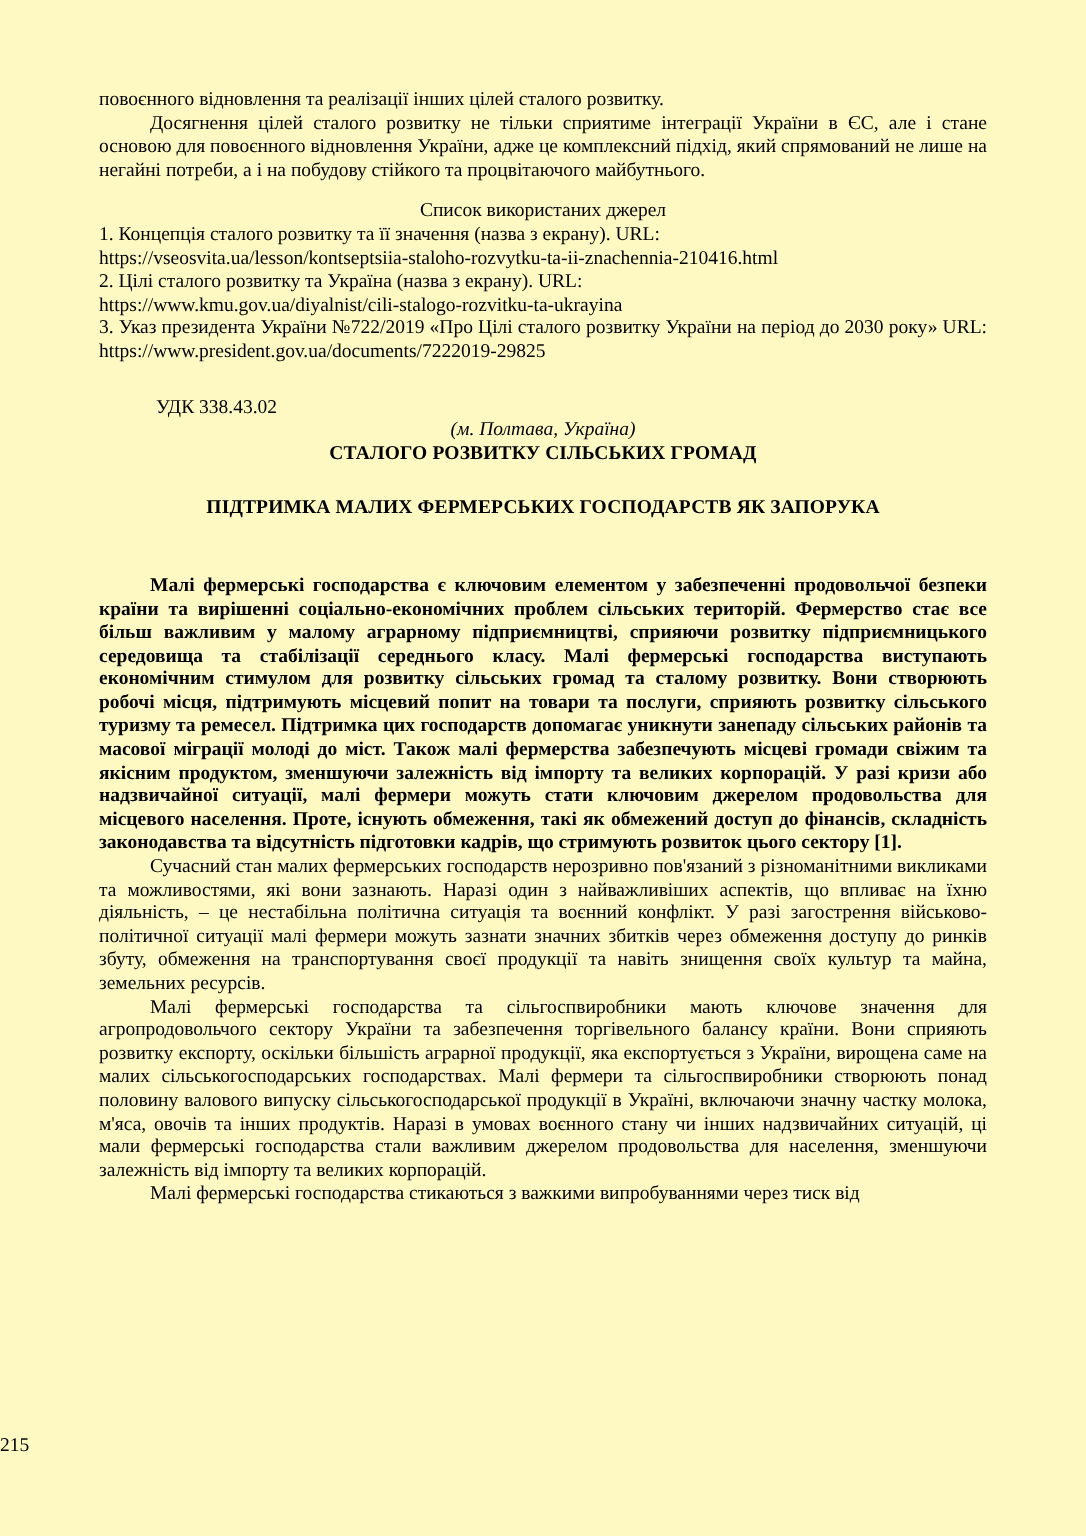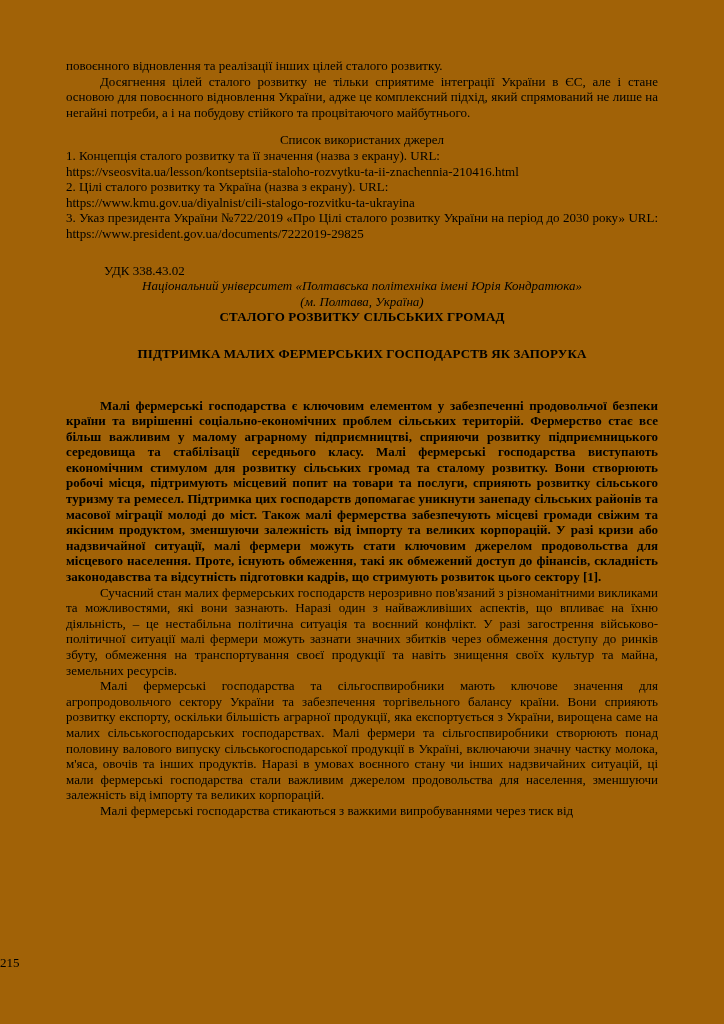--- a/index.html
+++ b/index.html
@@ -10,21 +10,21 @@
   }
   body {
     font-family: "Liberation Serif", "DejaVu Serif", serif;
     color: #000000;
   }
   .page {
     position: relative;
     width: 724px;
     height: 1024px;
     margin: 0 auto;
-    background: #a16207;
+    background: #fef9c3;
     overflow: hidden;
     box-sizing: border-box;
   }
   .content {
     position: absolute;
     left: 66px;
     top: 58px;
     width: 592px;
   }
   
@@ -132,21 +132,20 @@
     <p class="ref-item">1.     Концепція      сталого      розвитку      та      її     значення      (назва     з     екрану).     URL:</p>
     <p class="ref-item ref-item-left">https://vseosvita.ua/lesson/kontseptsiia-staloho-rozvytku-ta-ii-znachennia-210416.html</p>
 
     <p class="ref-item">2.         Цілі         сталого         розвитку         та         Україна         (назва        з        екрану).        URL:</p>
     <p class="ref-item ref-item-left">https://www.kmu.gov.ua/diyalnist/cili-stalogo-rozvitku-ta-ukrayina</p>
 
     <p class="ref-item">3. Указ президента України №722/2019 «Про Цілі сталого розвитку України на період до 2030 року» URL: https://www.president.gov.ua/documents/7222019-29825</p>
 
     <p class="udk">УДК 338.43.02</p>
 
-    <p class="affiliation-line">Національний університет «Полтавська політехніка імені Юрія Кондратюка»</p>
     <p class="city-line">(м. Полтава, Україна)</p>
 
     <p class="article-title gap-small">СТАЛОГО РОЗВИТКУ СІЛЬСЬКИХ ГРОМАД</p>
     <p class="article-title">ПІДТРИМКА МАЛИХ ФЕРМЕРСЬКИХ ГОСПОДАРСТВ ЯК ЗАПОРУКА</p>
 
     <p class="indent body-start">Малі фермерські господарства є ключовим елементом у забезпеченні продовольчої безпеки країни та вирішенні соціально-економічних проблем сільських територій. Фермерство стає все більш важливим у малому аграрному підприємництві, сприяючи розвитку підприємницького середовища та стабілізації середнього класу. Малі фермерські господарства виступають економічним стимулом для розвитку сільських громад та сталому розвитку. Вони створюють робочі місця, підтримують місцевий попит на товари та послуги, сприяють розвитку сільського туризму та ремесел. Підтримка цих господарств допомагає уникнути занепаду сільських районів та масової міграції молоді до міст. Також малі фермерства забезпечують місцеві громади свіжим та якісним продуктом, зменшуючи залежність від імпорту та великих корпорацій. У разі кризи або надзвичайної ситуації, малі фермери можуть стати ключовим джерелом продовольства для місцевого населення. Проте, існують обмеження, такі як обмежений доступ до фінансів, складність законодавства та відсутність підготовки кадрів, що стримують розвиток цього сектору [1].</p>
     <p class="indent">Сучасний стан малих фермерських господарств нерозривно пов'язаний з різноманітними викликами та можливостями, які вони зазнають. Наразі один з найважливіших аспектів, що впливає на їхню діяльність, – це нестабільна політична ситуація та воєнний конфлікт. У разі загострення військово-політичної ситуації малі фермери можуть зазнати значних збитків через обмеження доступу до ринків збуту, обмеження на транспортування своєї продукції та навіть знищення своїх культур та майна, земельних ресурсів.</p>
     <p class="indent">Малі фермерські господарства та сільгоспвиробники мають ключове значення для агропродовольчого сектору України та забезпечення торгівельного балансу країни. Вони сприяють розвитку експорту, оскільки більшість аграрної продукції, яка експортується з України, вирощена саме на малих сільськогосподарських господарствах. Малі фермери та сільгоспвиробники створюють понад половину валового випуску сільськогосподарської продукції в Україні, включаючи значну частку молока, м'яса, овочів та інших продуктів. Наразі в умовах воєнного стану чи інших надзвичайних ситуацій, ці мали фермерські господарства стали важливим джерелом продовольства для населення, зменшуючи залежність від імпорту та великих корпорацій.</p>
     <p class="indent">Малі фермерські господарства стикаються з важкими випробуваннями через тиск від</p>
 

